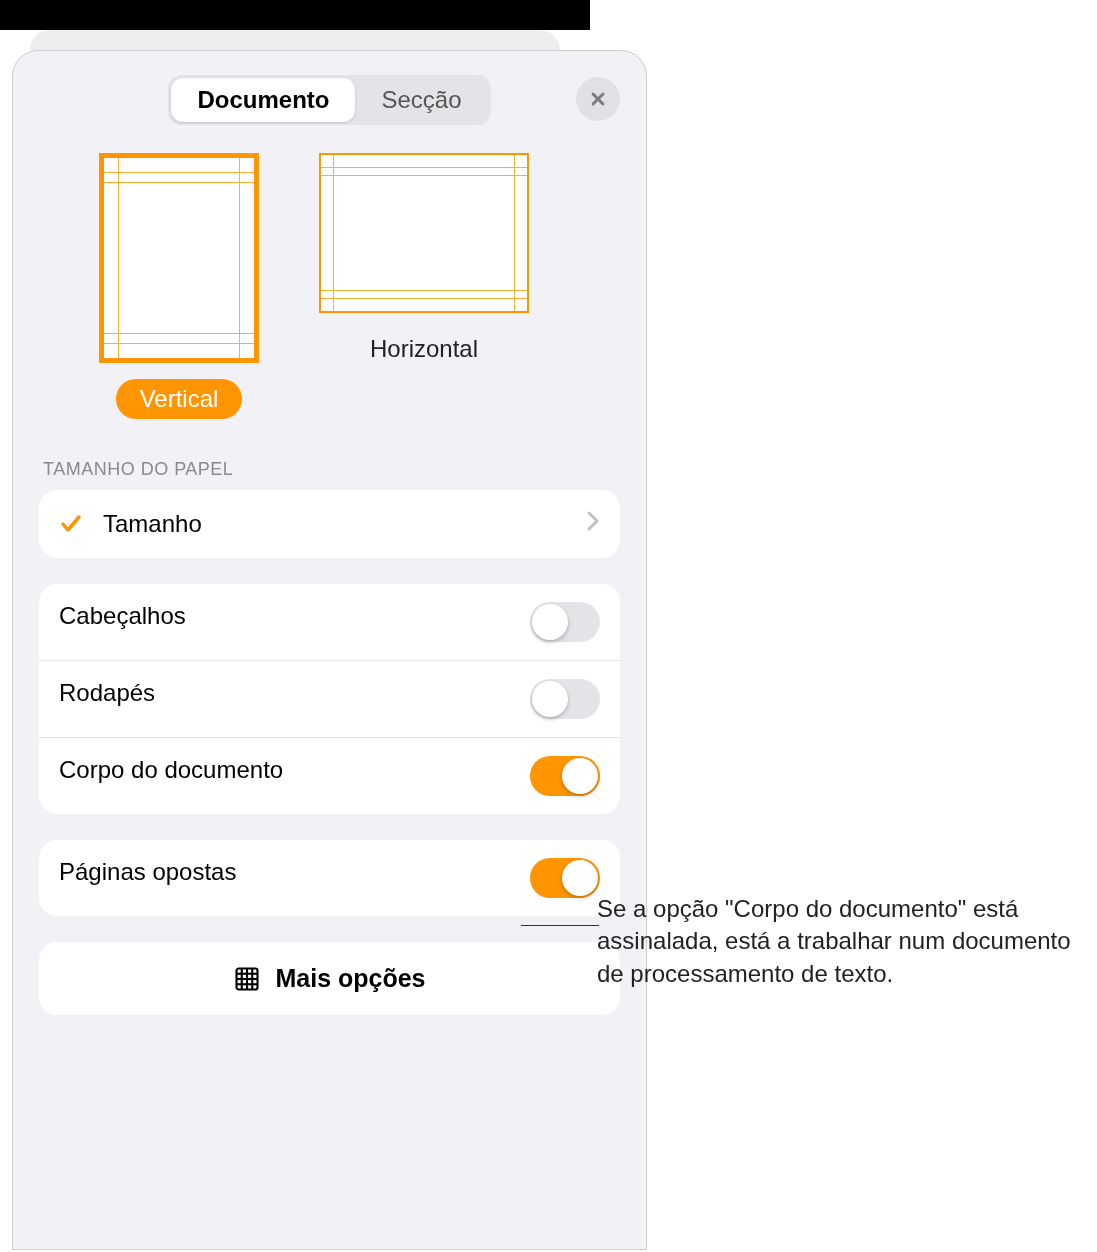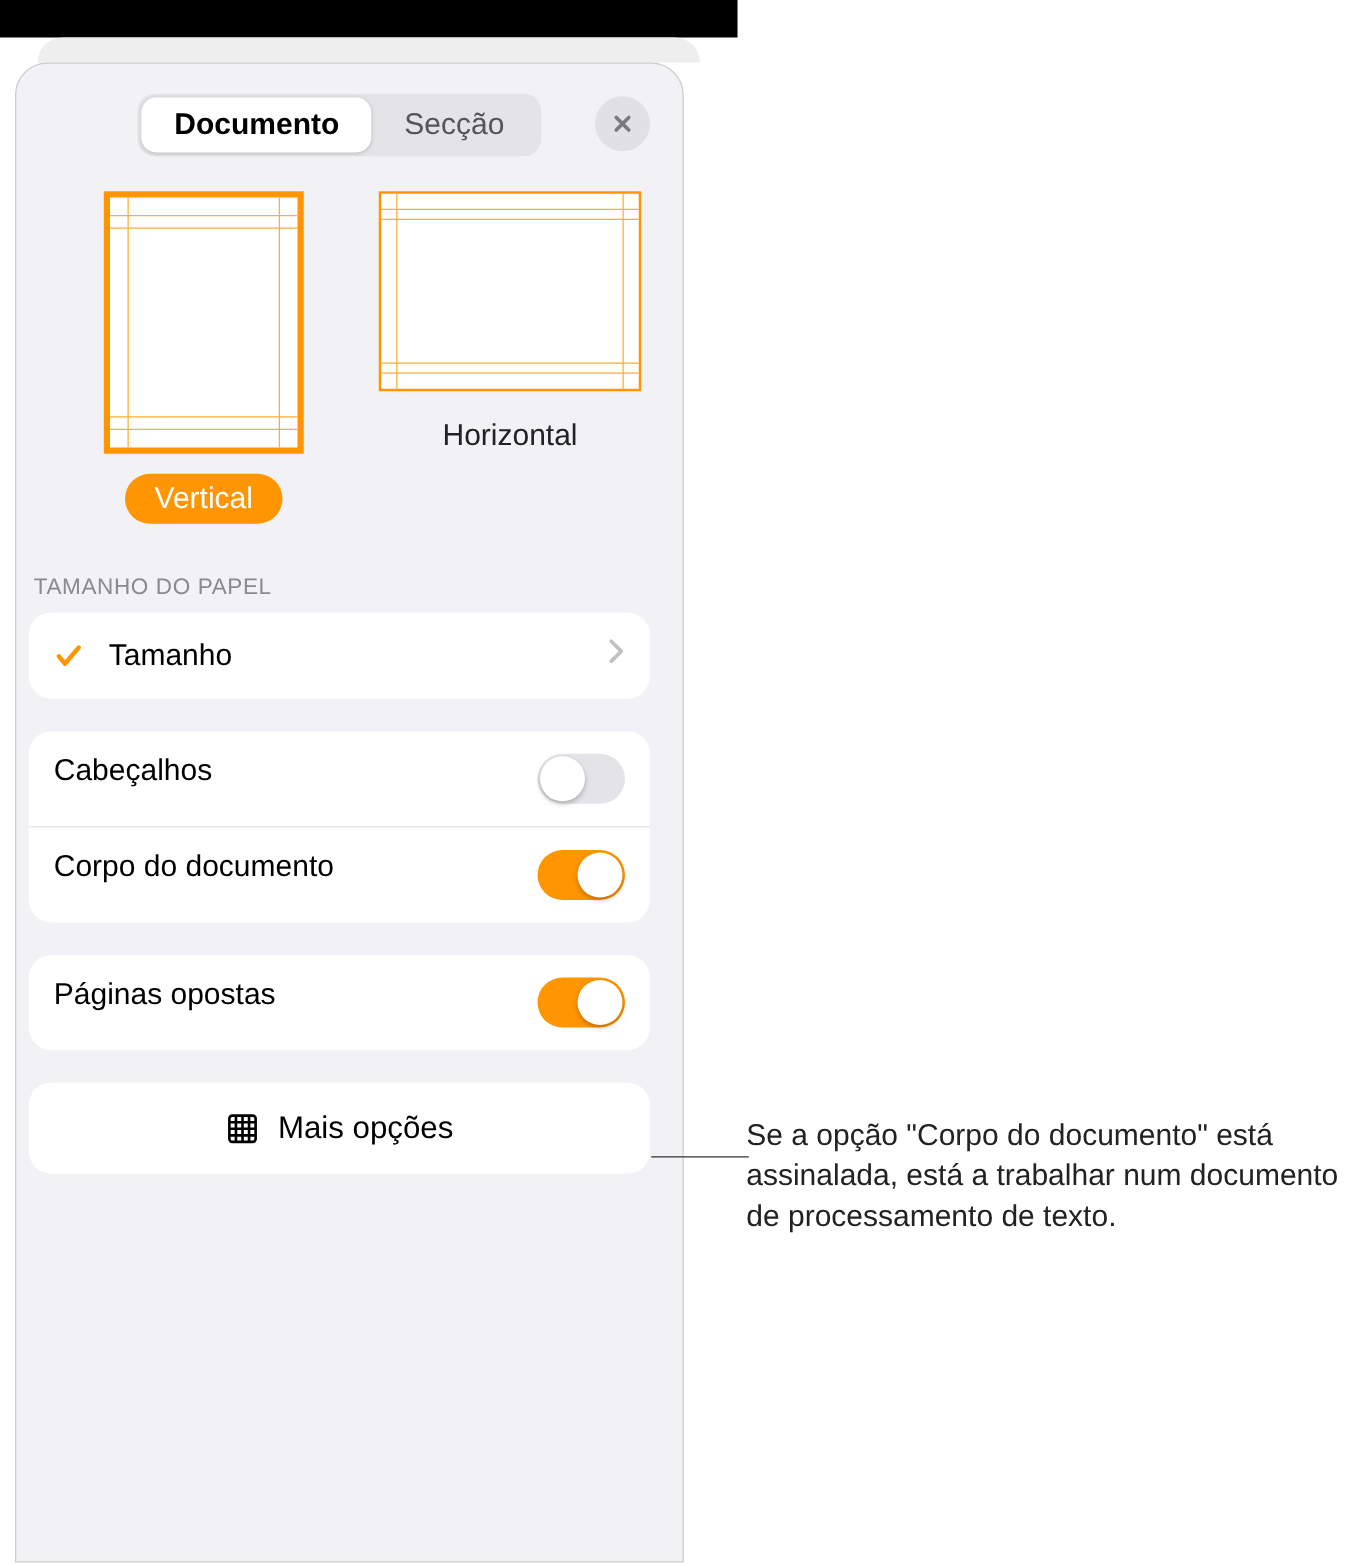--- a/index.html
+++ b/index.html
@@ -25,23 +25,23 @@
       background: #eee;
       border-top-left-radius: 24px;
       border-top-right-radius: 24px;
       height: 20px;
       margin: 0 30px;
     }
     .panel {
       background: #f2f2f6;
       border-top-left-radius: 26px;
       border-top-right-radius: 26px;
-      width: 535px;
+      width: 635px;
       margin-left: 12px;
-      padding: 24px 26px 10px 10px;
+      padding: 24px 26px 10px 26px;
       border: 1px solid #ccc;
       position: relative;
       height: 1200px;
       overflow: hidden;
     }
     .header-row {
       display: flex;
       align-items: center;
       justify-content: center;
       position: relative;
@@ -191,21 +191,21 @@
     
     .more-btn {
       background: #fff;
       border-radius: 18px;
       padding: 22px;
       display: flex;
       align-items: center;
       justify-content: center;
       gap: 14px;
       font-size: 25px;
-      font-weight: 400;
+      font-weight: 700;
       cursor: pointer;
       margin-bottom: 16px;
     }
     .more-btn svg { width: 28px; height: 28px; }
     
     .footer-hint {
       font-size: 19px;
       color: #8a8a8e;
       line-height: 1.4;
       padding: 0 4px;
@@ -296,20 +296,26 @@
     </div>
 
     <div class="list-group">
       <div class="toggle-row">
         <span>Cabeçalhos</span>
         <div class="toggle">
             <div class="knob"></div>
           </div>
       </div>
       <div class="toggle-row">
+        <span>Rodapés</span>
+        <div class="toggle">
+            <div class="knob"></div>
+          </div>
+      </div>
+      <div class="toggle-row">
         <span>Corpo do documento</span>
         <div class="toggle on">
             <div class="knob"></div>
           </div>
       </div>
     </div>
 
     <div class="list-group">
       <div class="toggle-row">
         <span>Páginas opostas</span>

